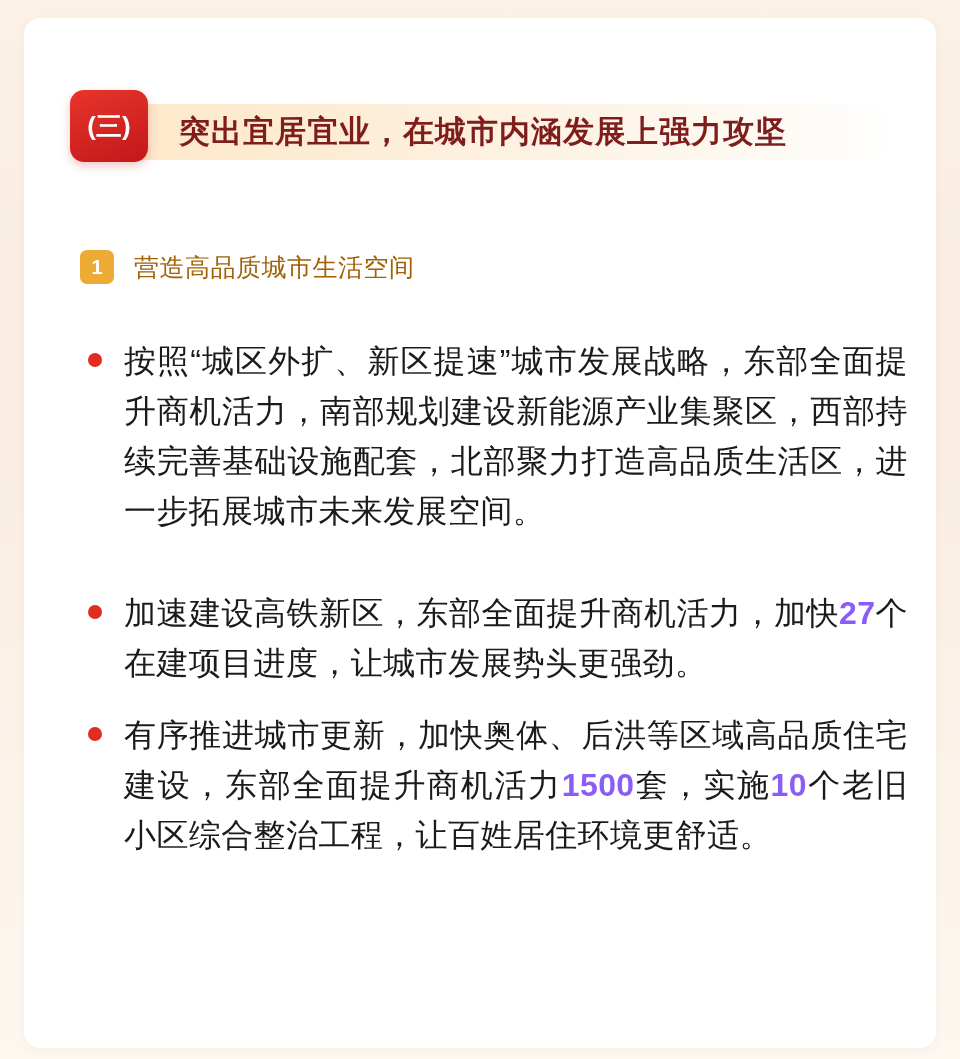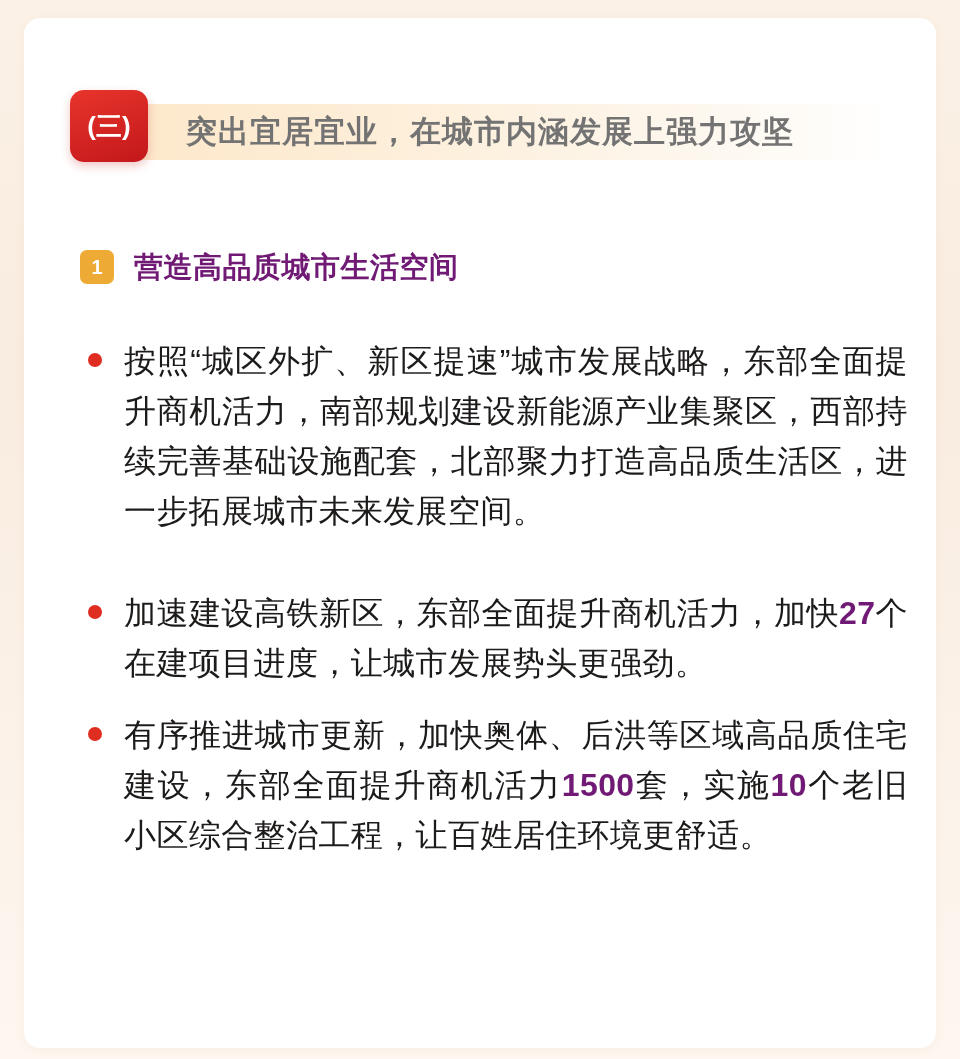--- a/index.html
+++ b/index.html
@@ -65,28 +65,28 @@
   }
   .header-badge-text {
     color: #ffffff;
     font-size: 26px;
     font-weight: bold;
     letter-spacing: 0px;
     line-height: 1;
   }
   .header-title {
     position: absolute;
-    left: 116px;
+    left: 109px;
     top: 16px;
     height: 52px;
     display: flex;
     align-items: center;
     font-size: 31px;
     font-weight: bold;
-    color: #737373;
+    color: #7f1d1d;
     letter-spacing: 1px;
     white-space: nowrap;
   }
 
   
   .subsection {
     position: absolute;
     left: 56px;
     top: 228px;
     width: 820px;
@@ -104,23 +104,23 @@
     font-size: 20px;
     font-weight: bold;
     display: flex;
     align-items: center;
     justify-content: center;
   }
   .sub-title {
     position: absolute;
     left: 54px;
     top: 0px;
-    font-size: 29px;
-    font-weight: bold;
-    color: #701a75;
+    font-size: 25px;
+    font-weight: normal;
+    color: #a16207;
     letter-spacing: 0.5px;
     line-height: 42px;
     white-space: nowrap;
   }
 
   
   .bullets {
     position: absolute;
     left: 56px;
     top: 318px;
@@ -145,21 +145,21 @@
   }
   .bullet-text {
     font-size: 32px;
     line-height: 50px;
     color: #1d1b1a;
     letter-spacing: 0.4px;
     text-align: justify;
     font-family: "Liberation Sans", "DejaVu Sans", sans-serif;
   }
   .hl {
-    color: #701a75;
+    color: #8b5cf6;
     font-weight: bold;
   }
 </style>
 </head>
 <body>
 
 <div class="page">
   <div class="card">
 
     <div class="section-header">

